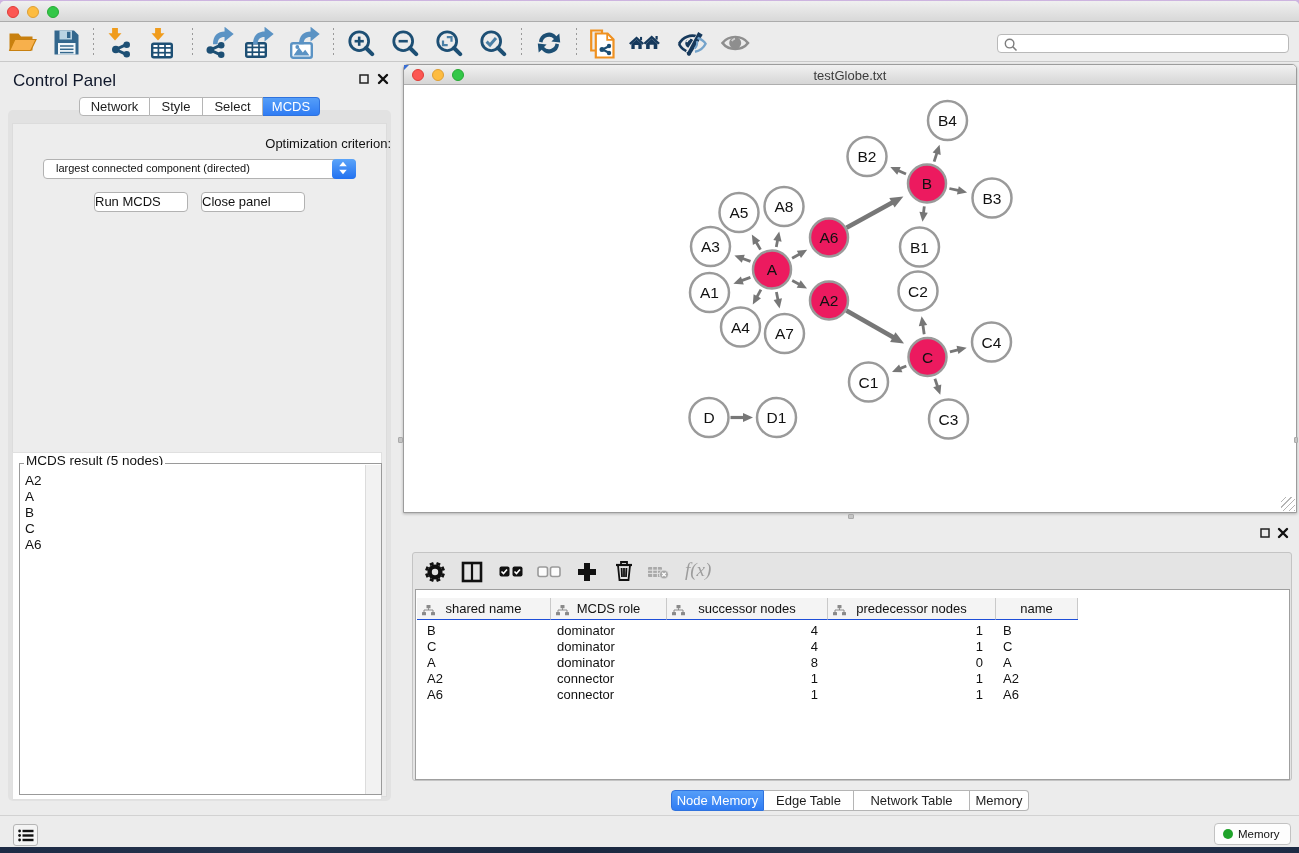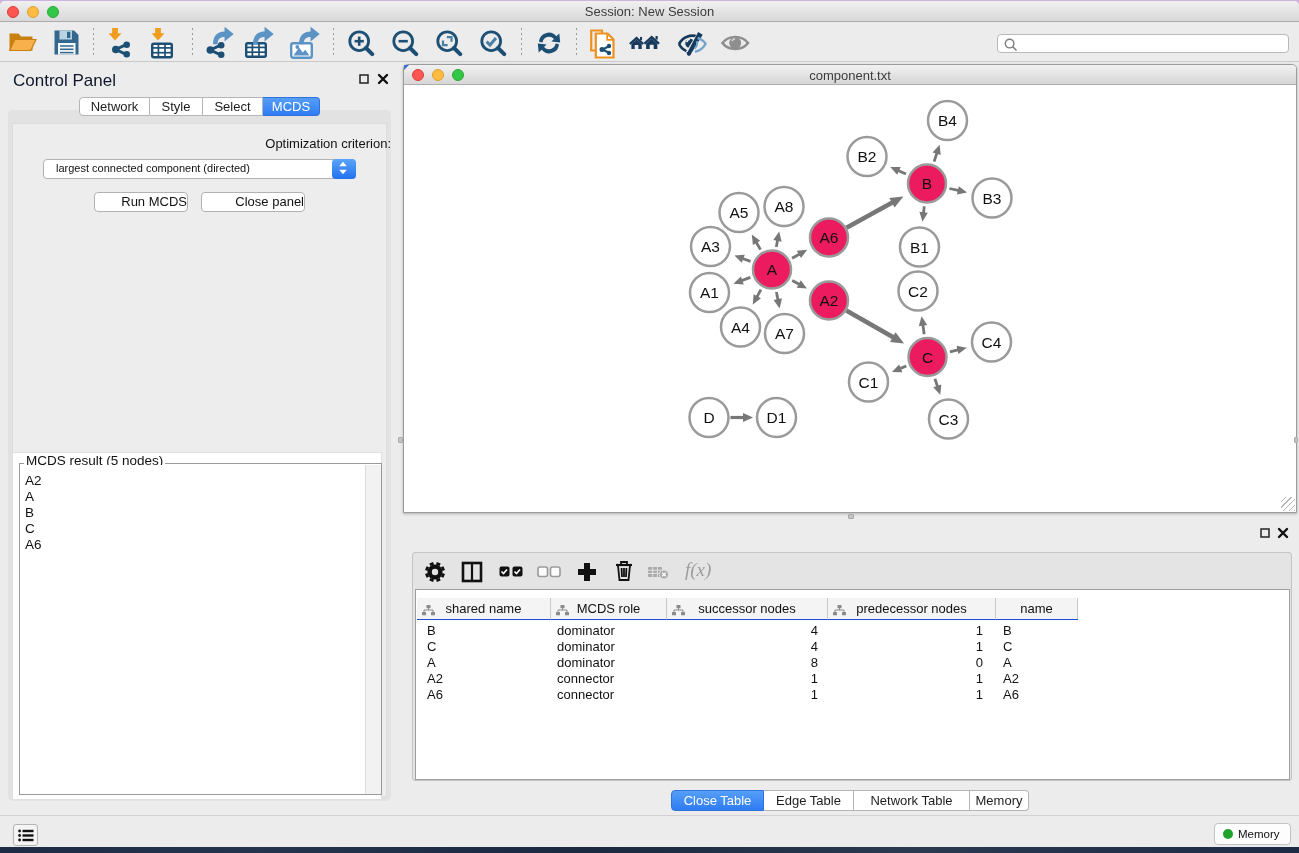--- a/index.html
+++ b/index.html
@@ -16,21 +16,21 @@
 #cp-inner{position:absolute;left:12px;top:123px;width:375px;height:674px;background:#ededed;border:1px solid #dcdcdc}
 .tabrow{position:absolute;display:flex}
 .tab{height:19px;background:#fff;border:1px solid #b5b5b5;border-left:none;font-size:13px;color:#1d1d1d;text-align:center;line-height:18px}
 .tab.first{border-left:1px solid #b5b5b5;border-radius:4px 0 0 4px}
 .tab.last{border-radius:0 4px 4px 0}
 .tab.sel{background:linear-gradient(#559ef8,#2f7cf4);color:#fff;border-color:#2f72dd}
 #optlabel{position:absolute;left:8px;top:136px;width:383px;text-align:right;font-size:13px;color:#111}
 #dropdown{position:absolute;left:43px;top:159px;width:313px;height:20px;background:#fff;border:1px solid #b2b2b2;border-radius:4px}
 #dropdown .txt{position:absolute;left:12px;top:2px;font-size:11px;color:#111}
 #dropdown .stepper{position:absolute;right:-1px;top:-1px;width:24px;height:20px;background:linear-gradient(#5ba4f9,#2271f0);border-radius:4px}
-.btn{position:absolute;height:20px;background:#fff;border:1px solid #b2b2b2;border-radius:4px;font-size:13px;color:#111;text-align:right;line-height:18px}
+.btn{position:absolute;height:20px;background:#fff;border:1px solid #b2b2b2;border-radius:4px;font-size:13px;color:#111;text-align:left;line-height:18px}
 #mcds-wrap{position:absolute;left:12px;top:452px;width:370px;height:348px;background:#fff;border:1px solid #e0e0e0}
 #mcds-box{position:absolute;left:6px;top:10px;width:363px;height:332px;border:1px solid #9a9a9a}
 #mcds-label{position:absolute;left:4px;top:-11px;background:#fff;padding:0 2px;font-size:13.5px;color:#111}
 #mcds-list{position:absolute;left:1px;top:1px;width:344px;height:329px;background:#fff;font-size:13.5px;color:#111;line-height:16px;padding:8px 0 0 4px}
 #mcds-scroll{position:absolute;left:345px;top:1px;width:16px;height:329px;background:#f2f2f2;border-left:1px solid #dcdcdc}
 #nw{position:absolute;left:403px;top:64px;width:894px;height:449px;background:#fff;border:1px solid #9c9c9c;border-radius:5px 5px 0 0;box-shadow:0 1px 3px rgba(0,0,0,.25)}
 #nw-tb{position:absolute;left:0;top:0;width:892px;height:20px;background:linear-gradient(#f1f1f1,#d6d6d6);border-bottom:1px solid #aeaeae;border-radius:4px 4px 0 0}
 #nw-tb .t{position:absolute;left:0;right:0;top:3px;text-align:center;font-size:13px;color:#3c3c3c}
 #grip{position:absolute;right:1px;bottom:1px;width:14px;height:14px;background:repeating-linear-gradient(135deg,transparent 0 3px,#b5b5b5 3px 4px)}
 #tp-title{position:absolute;left:417px;top:554px;font-size:13px;color:#2b2b2b}
@@ -46,21 +46,20 @@
 #memory{position:absolute;left:1214px;top:823px;width:77px;height:22px;background:#fdfdfd;border:1px solid #c2c2c2;border-radius:4px;font-size:11.5px;color:#111}
 #listbtn{position:absolute;left:13px;top:824px;width:25px;height:22px;background:#f4f4f4;border:1px solid #b5b5b5;border-radius:3px}
 .fx{font-family:"Liberation Serif",serif;font-style:italic}
 </style></head>
 <body>
 <div id="win"></div>
 <div id="titlebar">
   <div class="tl" style="left:7px;background:#fc5753;border:1px solid #df3d38"></div>
   <div class="tl" style="left:27px;background:#fdbc40;border:1px solid #de9f34"></div>
   <div class="tl" style="left:47px;background:#33c748;border:1px solid #27aa35"></div>
-  <div class="t">Session: New Session</div>
 </div>
 <div id="toolbar">
 <svg class="ticon" style="left:8px;top:6px" width="29" height="27" viewBox="0 0 29 27">
 <path d="M1.5 4.5 L10.5 4.5 L13 7.5 L24.5 7.5 L24.5 21.5 L1.5 21.5 Z" fill="#c8800f"></path>
 <path d="M1.7 21.5 L6.8 10.5 L28 10.5 L22.7 21.5 Z" fill="#f7b04c" stroke="#c8800f" stroke-width="1.2"></path>
     </svg>
 <svg class="ticon" style="left:53px;top:6px" width="27" height="27" viewBox="0 0 27 27">
 <path d="M1.5 1.5 L21 1.5 L25.5 6 L25.5 25.5 L1.5 25.5 Z" fill="#33678d"></path>
 <rect x="6.5" y="1.5" width="12.5" height="9" fill="#b9d3e2"></rect>
       <rect x="14" y="2.8" width="3.4" height="6.2" fill="#33678d"></rect>
@@ -235,21 +234,21 @@
     <div id="mcds-label">MCDS result (5 nodes)</div>
     <div id="mcds-list">A2<br>A<br>B<br>C<br>A6</div>
     <div id="mcds-scroll"></div>
   </div>
 </div>
 <div id="nw">
   <div id="nw-tb">
     <div class="tl" style="left:8px;top:4px;background:#fc5753;border:1px solid #df3d38"></div>
     <div class="tl" style="left:28px;top:4px;background:#fdbc40;border:1px solid #de9f34"></div>
     <div class="tl" style="left:48px;top:4px;background:#33c748;border:1px solid #27aa35"></div>
-    <div class="t">component.txt</div>
+    <div class="t">testGlobe.txt</div>
   </div>
   <svg width="892" height="427" style="position:absolute;left:0;top:21px" font-family="Liberation Sans,sans-serif">
 <line x1="356.5" y1="163.6" x2="351.8" y2="155.5" stroke="#777" stroke-width="2.8"></line>
 <polygon points="347.8,148.6 356.2,154.7 348.9,158.9" fill="#777"></polygon>
 <line x1="372.3" y1="160.9" x2="373.7" y2="153.4" stroke="#777" stroke-width="2.8"></line>
 <polygon points="375.2,145.5 377.6,155.7 369.3,154.1" fill="#777"></polygon>
 <line x1="346.5" y1="175.4" x2="337.9" y2="172.2" stroke="#777" stroke-width="2.8"></line>
 <polygon points="330.4,169.4 340.8,168.8 337.8,176.7" fill="#777"></polygon>
 <line x1="346.4" y1="191.4" x2="336.9" y2="194.9" stroke="#777" stroke-width="2.8"></line>
 <polygon points="329.4,197.7 336.9,190.4 339.8,198.4" fill="#777"></polygon>
@@ -479,21 +478,21 @@
 <div class="td" style="left:250px;top:81px;width:152px;text-align:right">1</div>
 <div class="td" style="left:411px;top:81px;width:156px;text-align:right">1</div>
 <div class="td" style="left:587px;top:81px">A2</div>
 <div class="td" style="left:11px;top:97px">A6</div>
 <div class="td" style="left:141px;top:97px">connector</div>
 <div class="td" style="left:250px;top:97px;width:152px;text-align:right">1</div>
 <div class="td" style="left:411px;top:97px;width:156px;text-align:right">1</div>
 <div class="td" style="left:587px;top:97px">A6</div>
 </div>
 <div class="tabrow" id="tp-tabs">
-  <div class="tab first sel" style="width:93px">Close Table</div>
+  <div class="tab first sel" style="width:93px">Node Memory</div>
   <div class="tab" style="width:90px">Edge Table</div>
   <div class="tab" style="width:116px">Network Table</div>
   <div class="tab last" style="width:59px">Memory</div>
 </div>
 <div id="statusbar"></div>
 <div id="listbtn">
     <svg style="position:absolute;left:4px;top:4px" width="16" height="13" viewBox="0 0 16 13">
       <g fill="#111">
         <circle cx="1.6" cy="2" r="1.4"></circle>
         <circle cx="1.6" cy="6.5" r="1.4"></circle>

